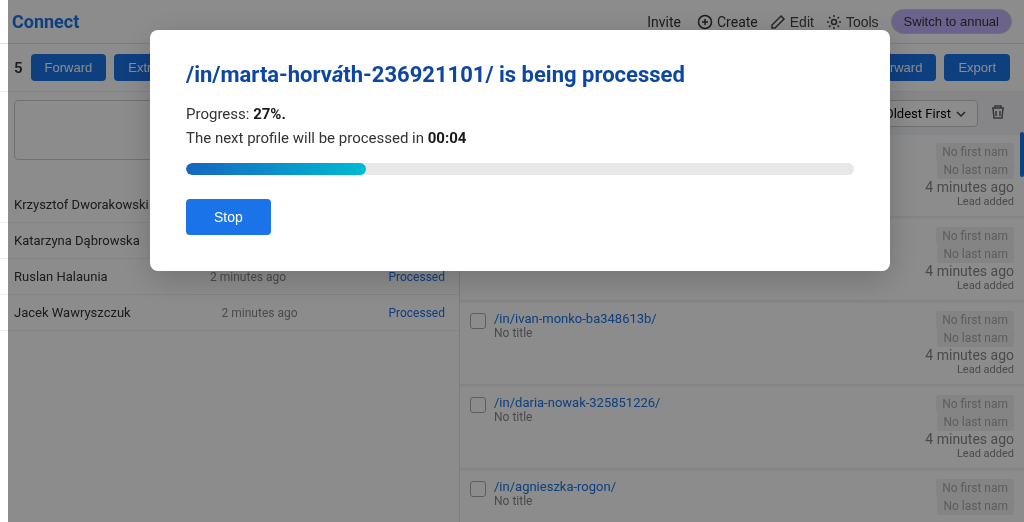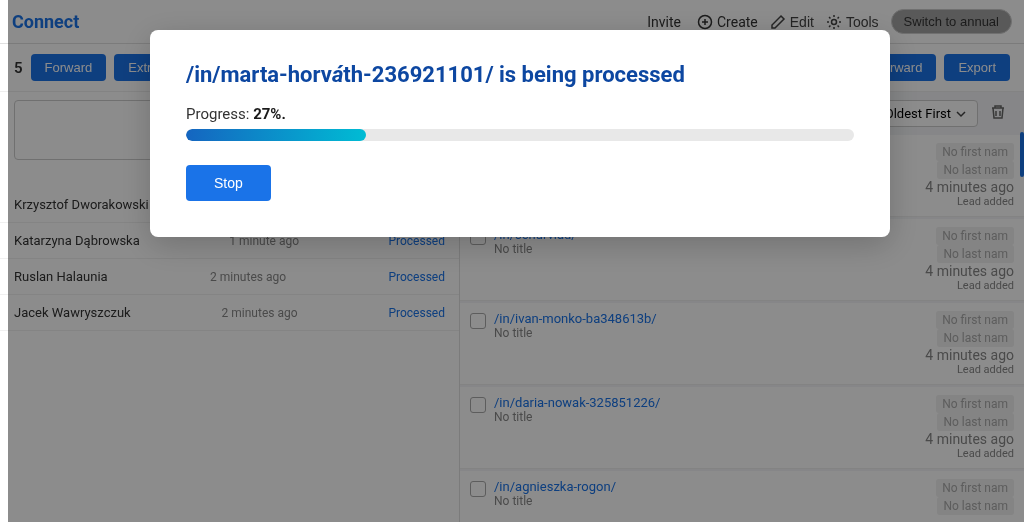--- a/index.html
+++ b/index.html
@@ -10,21 +10,21 @@
       display: flex; align-items: center; height: 44px;
       background: #fff; border-bottom: 1px solid #e0e0e0;
       padding: 11px 12px; gap: 12px; position: relative; z-index: 1;
     }
     .topnav-brand { font-weight: 700; font-size: 18px; color: #1a73e8; }
     .topnav-spacer { flex: 1; }
     .topnav-btn { background: none; border: none; cursor: pointer; font-size: 14px; color: #444; display: flex; align-items: center; gap: 4px; }
     .topnav-btn svg { width: 16px; height: 16px; }
     .topnav-invite { display: flex; align-items: center; gap: 4px; font-size: 14px; color: #333; cursor: pointer; }
     .topnav-create { display: flex; align-items: center; gap: 4px; font-size: 14px; color: #333; cursor: pointer; }
-    .topnav-annual { background: #a3a3a3; border: 1px solid #ccc; border-radius: 20px; padding: 4px 12px; font-size: 13px; cursor: pointer; color: #333; }
+    .topnav-annual { background: #c4b5fd; border: 1px solid #ccc; border-radius: 20px; padding: 4px 12px; font-size: 13px; cursor: pointer; color: #333; }
 
     
     .main { display: flex; height: calc(522px - 44px); }
 
     
     .left-panel { width: 460px; background: #fff; border-right: 1px solid #e0e0e0; display: flex; flex-direction: column; padding: 0; }
     .left-header { display: flex; align-items: center; padding: 10px 14px; gap: 8px; border-bottom: 1px solid #eee; }
     .left-count { font-size: 15px; font-weight: 600; color: #333; }
     .btn-forward { background: #1a73e8; color: #fff; border: none; border-radius: 4px; padding: 6px 14px; font-size: 13px; cursor: pointer; }
     .btn-extract { background: #1a73e8; color: #fff; border: none; border-radius: 4px; padding: 6px 14px; font-size: 13px; cursor: pointer; }
@@ -250,18 +250,21 @@
 </div>
 
 <div class="overlay">
   <div class="modal">
     <div class="modal-title">
       <span>/in/marta-horv</span><span style="font-style:italic;">á</span><span>th-236921101/</span><span> is being processed</span>
     </div>
     <div class="modal-progress-text">
       <span>Progress: </span><strong>27%.</strong>
     </div>
+    <div class="modal-timer">
+      <span>The next profile will be processed in </span><strong>00:04</strong>
+    </div>
     <div class="progress-bar-bg">
       <div class="progress-bar-fill"></div>
     </div>
     <button class="btn-stop">Stop</button>
   </div>
 </div>
 
 </body></html>

